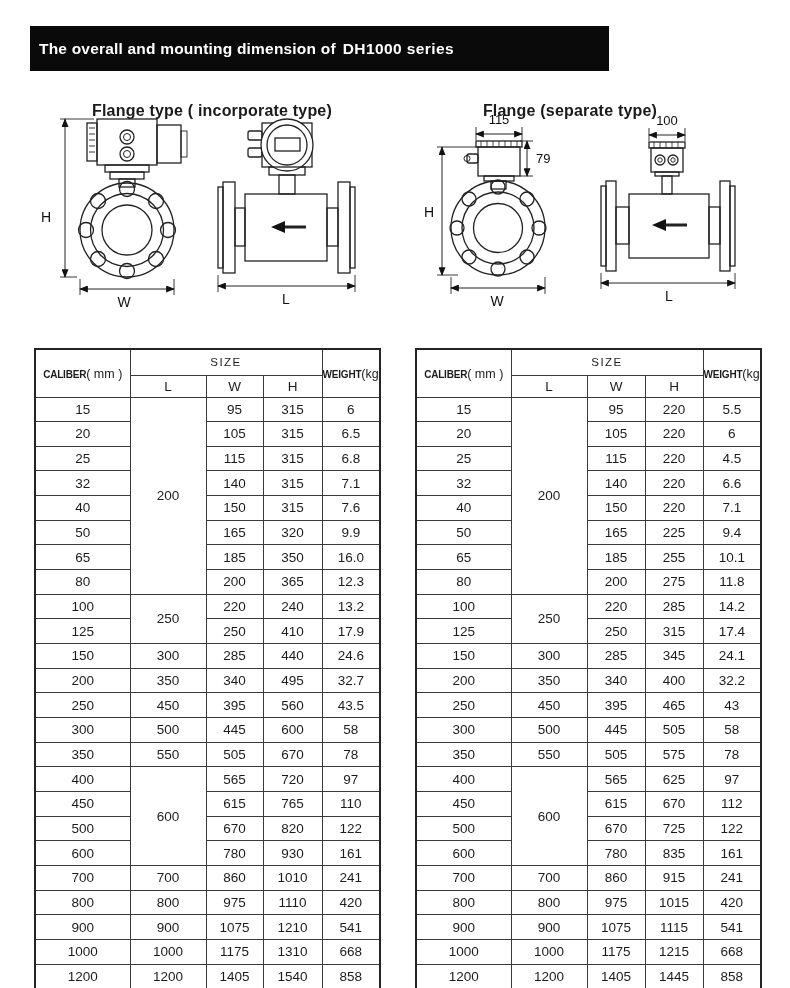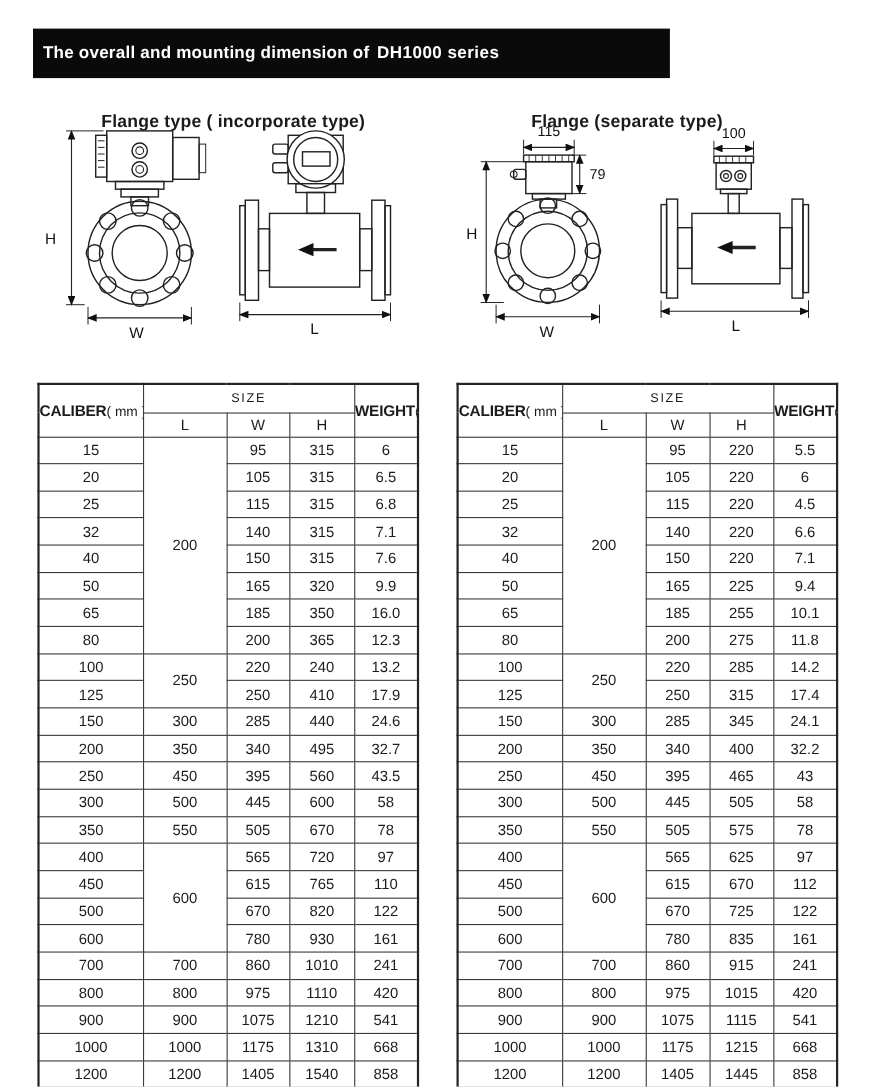--- a/index.html
+++ b/index.html
@@ -40,21 +40,21 @@
   .dim-table th,.dim-table td{
     border:1px solid #3a3a3a;text-align:center;vertical-align:middle;
     padding:0;overflow:hidden;white-space:nowrap;
   }
   .dim-table{border:2px solid #242424;}
   .dim-table thead tr.hrow1{height:26px;}
   .dim-table thead tr.hrow2{height:22px;}
   .dim-table tbody td{height:23.66px;}
   .th-size{font-size:11.5px;font-weight:normal;letter-spacing:1.5px;}
   .th-lwh{font-weight:normal;font-size:13.5px;}
-  .cond{font-size:14px;font-weight:bold;letter-spacing:-.2px;}
+  .cond{font-size:10px;font-weight:bold;letter-spacing:-.2px;}
   .unit{font-size:12.5px;font-weight:normal;}
 </style>
 </head>
 <body>
 
 <div class="page">
 
   <div class="title-bar">
     <span>The overall and mounting dimension of</span>
     <span class="series">DH1000 series</span>

